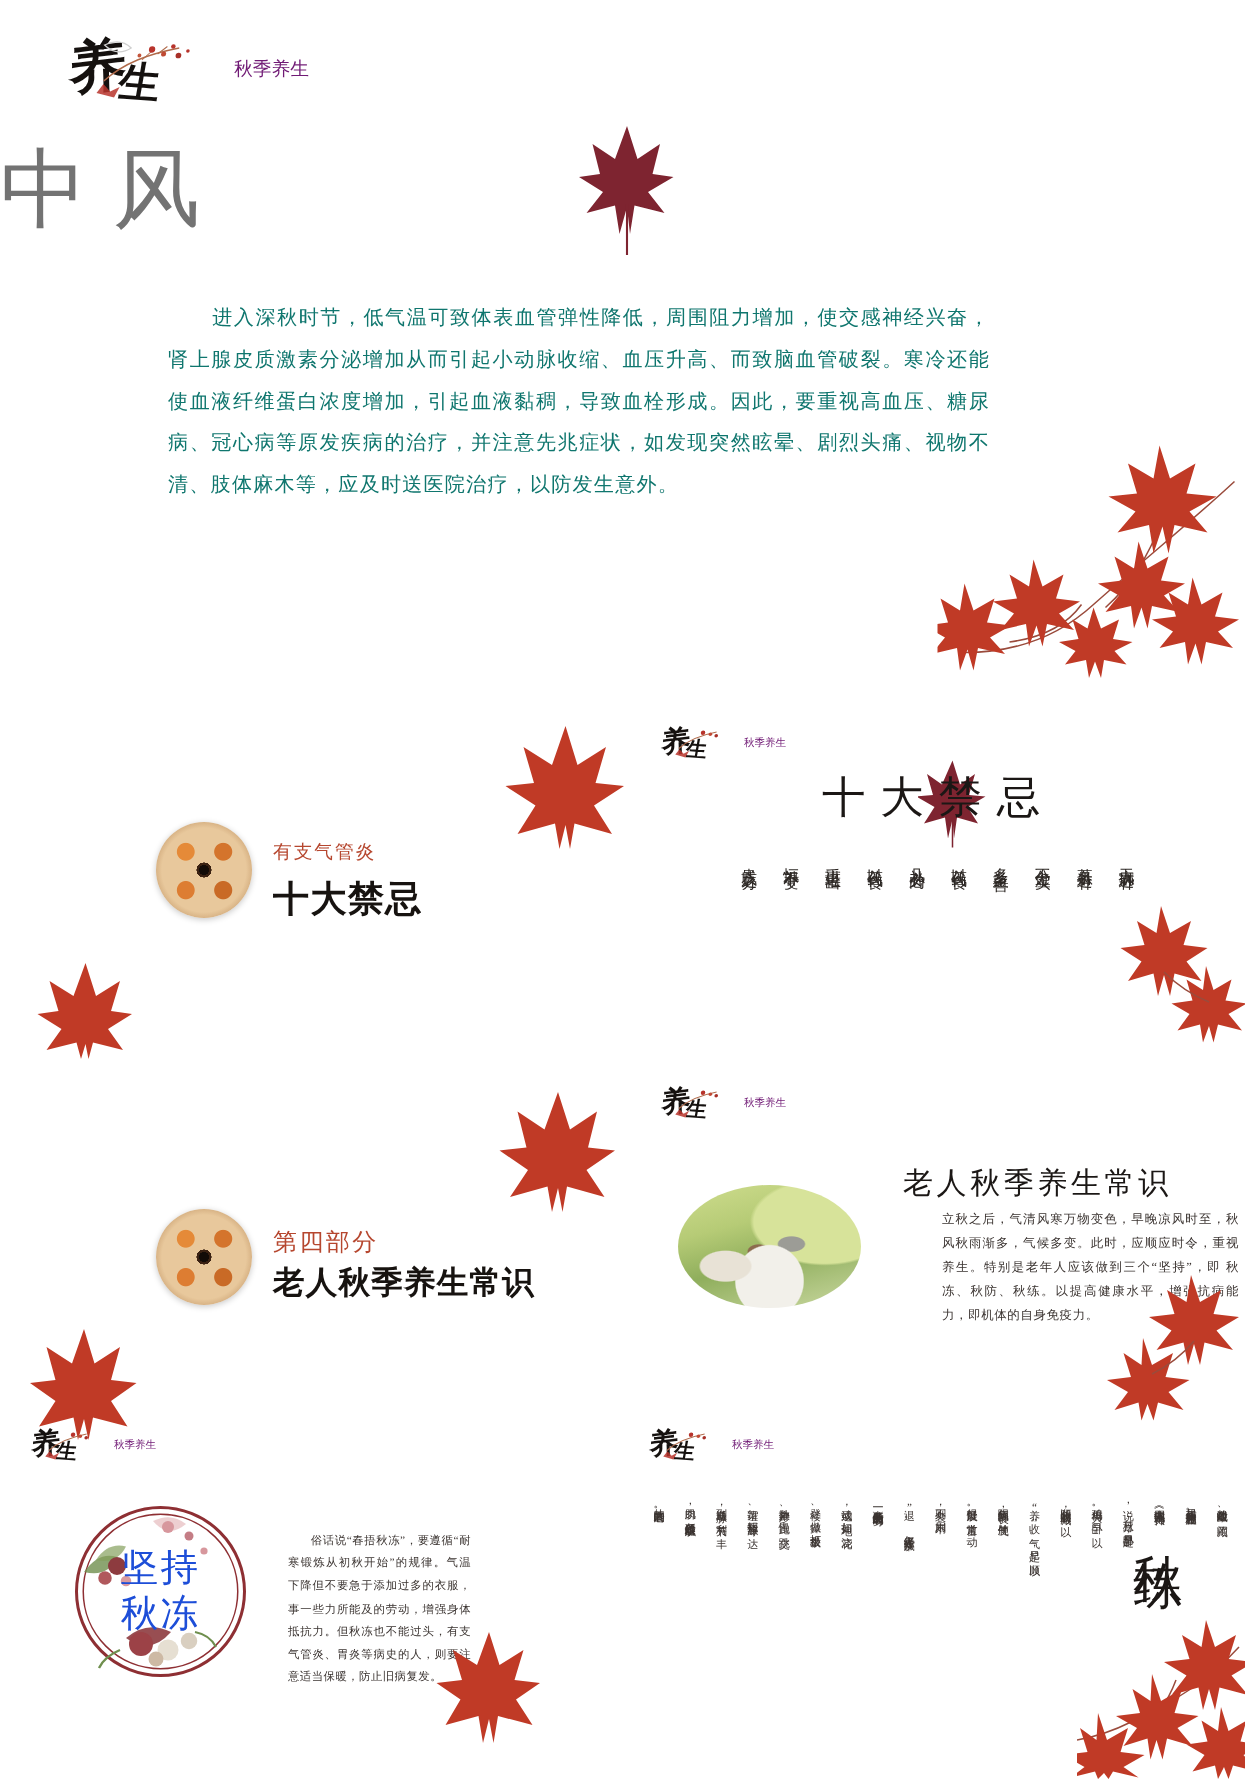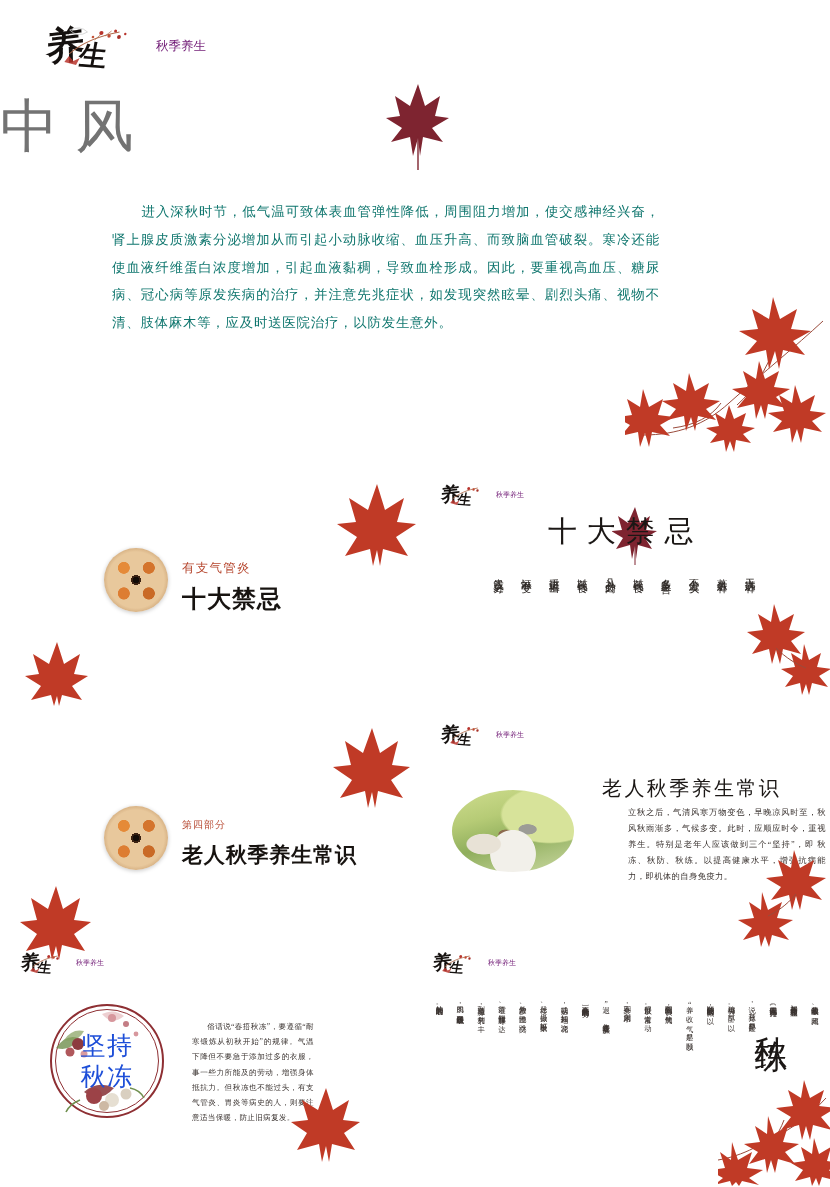--- a/index.html
+++ b/index.html
@@ -240,21 +240,21 @@
     <svg width="90" height="96" viewBox="0 0 90 96">
       <g fill="#c03a26">
         <path d="M32 4 L38 22 L52 14 L47 30 L63 32 L49 41 L59 54 L41 49 L38 64 L34 50 L30 64 L27 49 L10 54 L19 41 L5 32 L21 30 L16 14 L29 22 Z"></path>
         <path d="M62 44 L67 60 L79 53 L75 67 L89 69 L77 76 L86 87 L70 83 L67 95 L64 84 L60 95 L58 83 L43 87 L51 76 L39 69 L53 67 L49 53 L60 60 Z"></path>
       </g>
       <path d="M34 48 C44 58 54 64 64 68" stroke="#9a4b3c" stroke-width="1" fill="none"></path>
     </svg>
   </div>
 
   <div class="crab" style="left:104px; top:806px; width:64px; height:64px;"></div>
-  <div class="sec-sub" style="left:182px; top:818px; font-size:10px;">第四部分</div>
+  <div class="sec-sub" style="left:182px; top:818px; font-size:16px;">第四部分</div>
   <div class="sec-title" style="left:182px; top:841px; font-size:21px;">老人秋季养生常识</div>
 
   <div class="leafgrp" style="left:332px; top:726px; width:80px; height:84px;">
     <svg width="80" height="84" viewBox="0 0 80 84">
       <path fill="#c03a26" d="M40 2 L48 27 L66 15 L60 39 L78 41 L59 54 L71 72 L46 65 L43 82 L40 66 L36 82 L33 65 L8 72 L20 54 L1 41 L19 39 L13 15 L31 27 Z"></path>
     </svg>
   </div>
   <div class="leafgrp" style="left:18px; top:884px; width:76px; height:78px;">
     <svg width="76" height="78" viewBox="0 0 76 78">
       <path fill="#c03a26" d="M38 2 L45 25 L62 14 L56 36 L73 38 L56 50 L67 67 L44 61 L41 76 L38 62 L34 76 L31 61 L8 67 L19 50 L2 38 L19 36 L13 14 L30 25 Z"></path>

